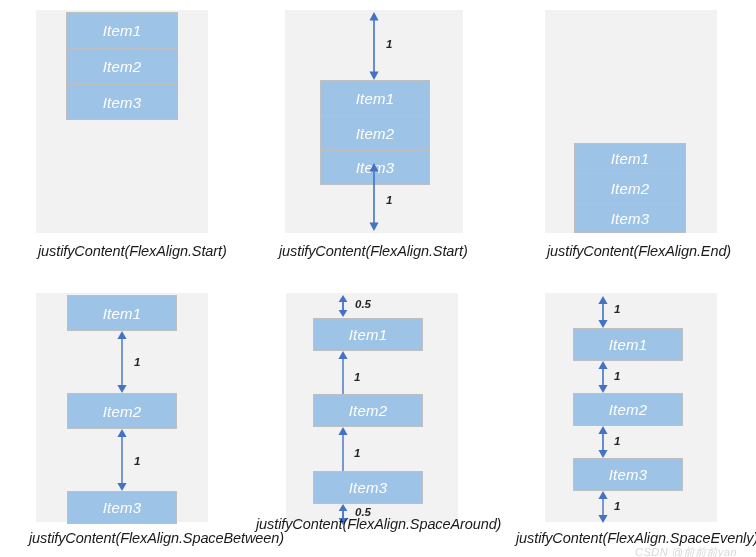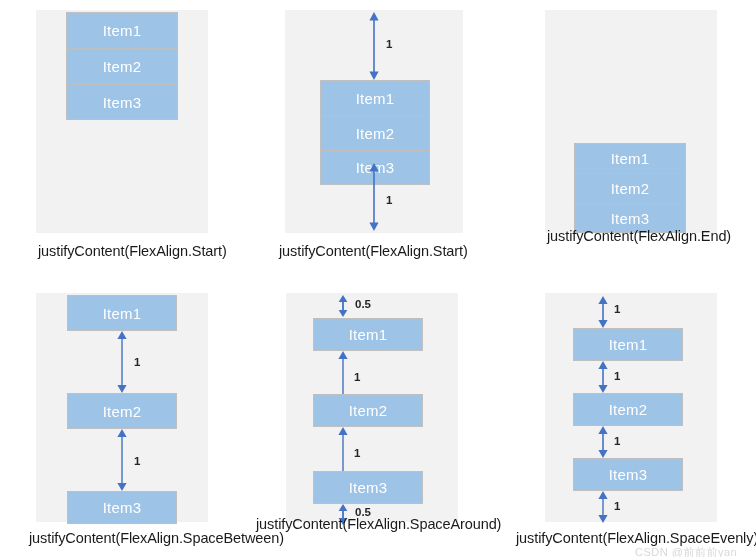--- a/index.html
+++ b/index.html
@@ -12,20 +12,21 @@
     height: 557px;
     position: relative;
     font-family: "Liberation Sans", sans-serif;
     overflow: hidden;
   }
   .stage {
     position: absolute;
     left: 0; top: 0;
     width: 625px;
     height: 557px;
+    font-style: italic;
   }
   .panel {
     position: absolute;
   }
   .container {
     position: absolute;
     background: #f2f2f2;
     box-sizing: border-box;
   }
   .item {
@@ -131,21 +132,21 @@
     <div class="item stacked" style="left:574px; top:143px; width:112px; height:30px;">
       <span>Item1</span>
     </div>
     <div class="item stacked" style="left:574px; top:173px; width:112px; height:30px;">
       <span>Item2</span>
     </div>
     <div class="item stacked last" style="left:574px; top:203px; width:112px; height:30px;">
       <span>Item3</span>
     </div>
 
-    <div class="caption" style="left:547px; top:228px;">justifyContent(FlexAlign.End)</div>
+    <div class="caption" style="left:547px; top:243px;">justifyContent(FlexAlign.End)</div>
   </div>
 
   <div class="panel">
     <div class="container" style="left:36px; top:293px; width:172px; height:229px;"></div>
 
     <div class="item" style="left:67px; top:295px; width:110px; height:36px;">
       <span>Item1</span>
     </div>
 
     <div class="arrow" style="left:114px; top:331px;">

